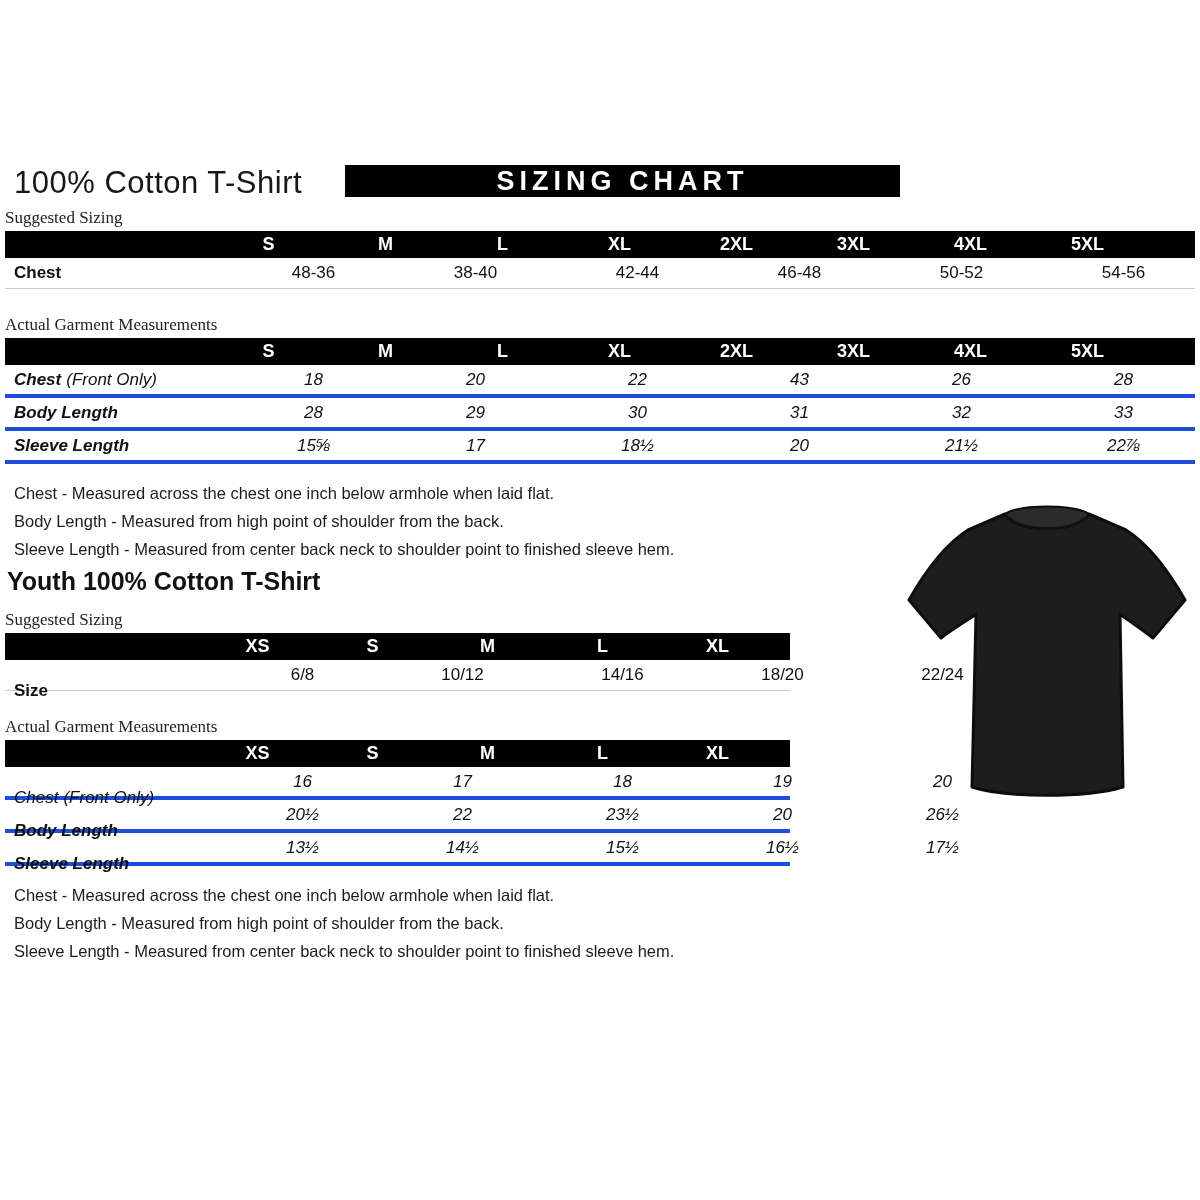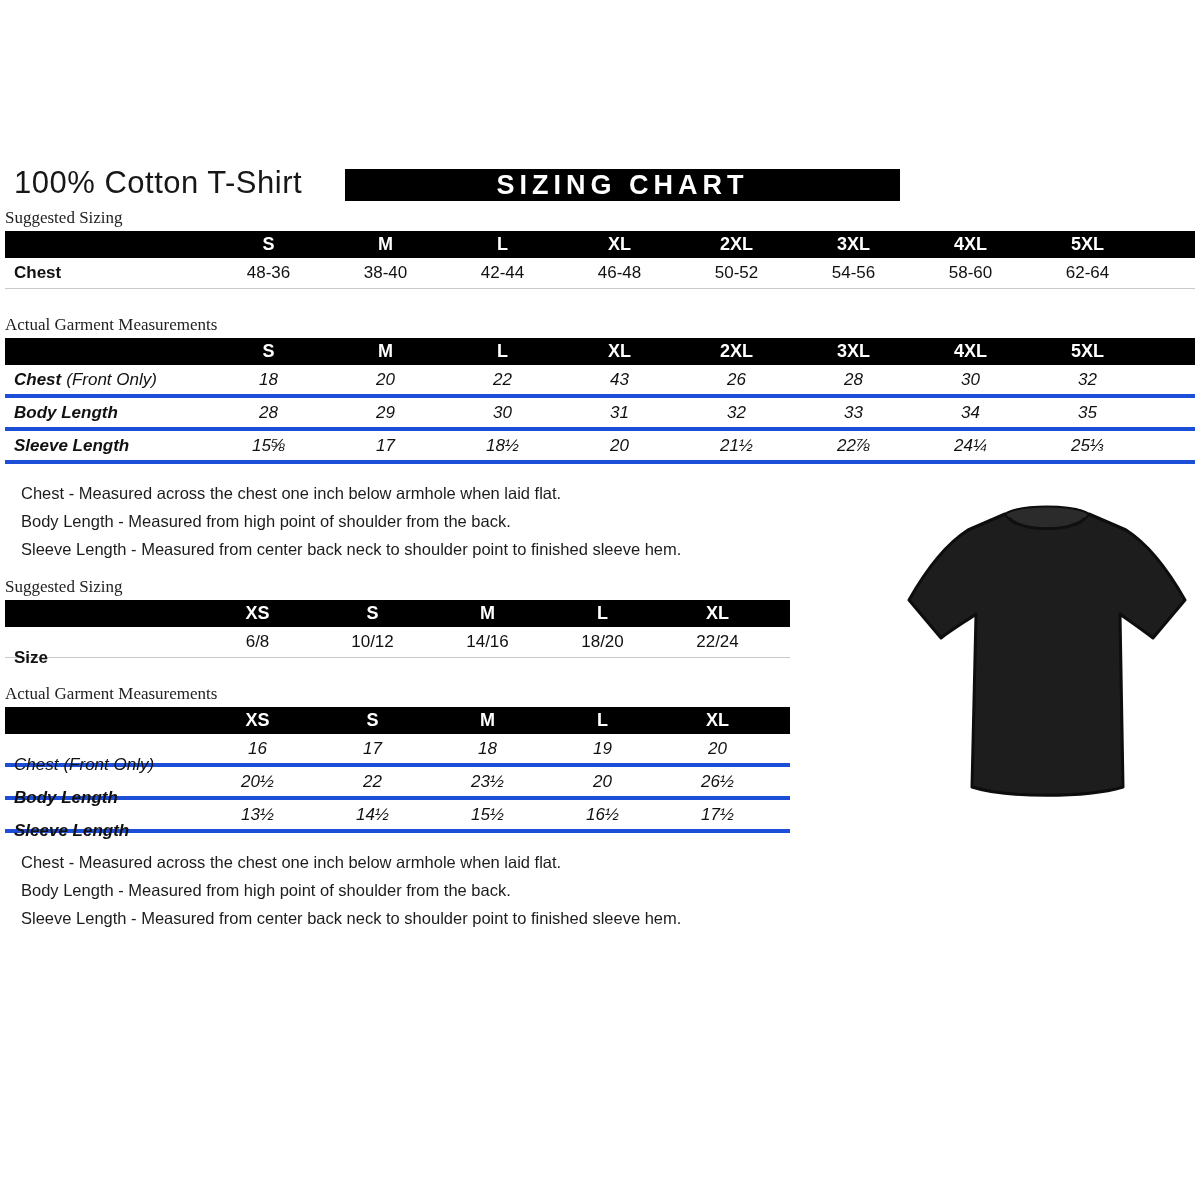--- a/index.html
+++ b/index.html
@@ -2,43 +2,43 @@
 <html><head>
 <meta charset="utf-8">
 <style>
   html,body{margin:0;padding:0;}
   body{
     width:1200px;height:1200px;background:#ffffff;
     font-family:"Liberation Sans", sans-serif;color:#111;
     position:relative;overflow:hidden;
   }
   .content{position:absolute;top:165px;left:5px;width:1190px;}
-  .topline{display:flex;align-items:flex-end;}
+  .topline{display:flex;align-items:flex-start;}
   .title{font-size:31px;font-weight:400;margin-left:9px;width:331px;letter-spacing:0.5px;color:#171717;}
   .banner{
     width:555px;height:32px;background:#000;color:#fff;
     display:flex;align-items:center;justify-content:center;
     font-size:27px;font-weight:bold;letter-spacing:5px;
   }
   .sec-label{font-size:17px;color:#222;margin-top:7px;margin-bottom:3px;font-family:Liberation Serif, serif;}
   .gap-lg{margin-top:26px;}
   .table{width:1190px;}
   .thead{display:flex;align-items:center;background:#000;color:#fff;height:27px;}
   .thead .c{font-weight:bold;font-size:18px;}
-  .trow{display:flex;align-items:center;height:30px;font-size:17px;background:#fff;}
+  .trow{display:flex;align-items:center;height:30px;font-size:17px;background:#fff;gap:45px;}
   .c{width:117px;text-align:center;flex:none;}
   .lab{width:205px;flex:none;text-align:left;padding-left:9px;box-sizing:border-box;}
   .t-youth{width:785px;}
   .t-youth .c{width:115px;}
   .t-youth .lab{width:195px;margin-top:32px;}
   .b{font-weight:bold;}
   .lab .note-sp{margin-left:5px;font-weight:400;}
   .srow{border-bottom:1px solid #c9c9c9;}
   .mrow{border-bottom:4px solid #1d4ed8;height:29px;font-style:italic;}
-  .notes{margin-top:15px;margin-left:16px;}
+  .notes{margin-top:15px;margin-left:9px;}
   .note{font-size:16.5px;color:#1c1c1c;height:28px;line-height:28px;}
   .youth-title{font-size:25px;font-weight:bold;color:#111;margin-top:4px;margin-left:2px;}
   .tshirt{position:absolute;left:896px;top:492px;}
 </style>
 </head>
 <body>
 
 <div class="content">
 
   <div class="topline">
@@ -121,20 +121,21 @@
       <div class="c">25⅓</div>
     </div>
   </div>
 
   <div class="notes">
     <div class="note">Chest - Measured across the chest one inch below armhole when laid flat.</div>
     <div class="note">Body Length - Measured from high point of shoulder from the back.</div>
     <div class="note">Sleeve Length - Measured from center back neck to shoulder point to finished sleeve hem.</div>
   </div>
 
+  <div class="youth-title">Youth 100% Cotton T-Shirt</div>
 
   <div class="sec-label" style="margin-top:14px;">Suggested Sizing</div>
 
   <div class="table t-youth">
     <div class="thead">
       <div class="lab"></div>
       <div class="c">XS</div>
       <div class="c">S</div>
       <div class="c">M</div>
       <div class="c">L</div>

